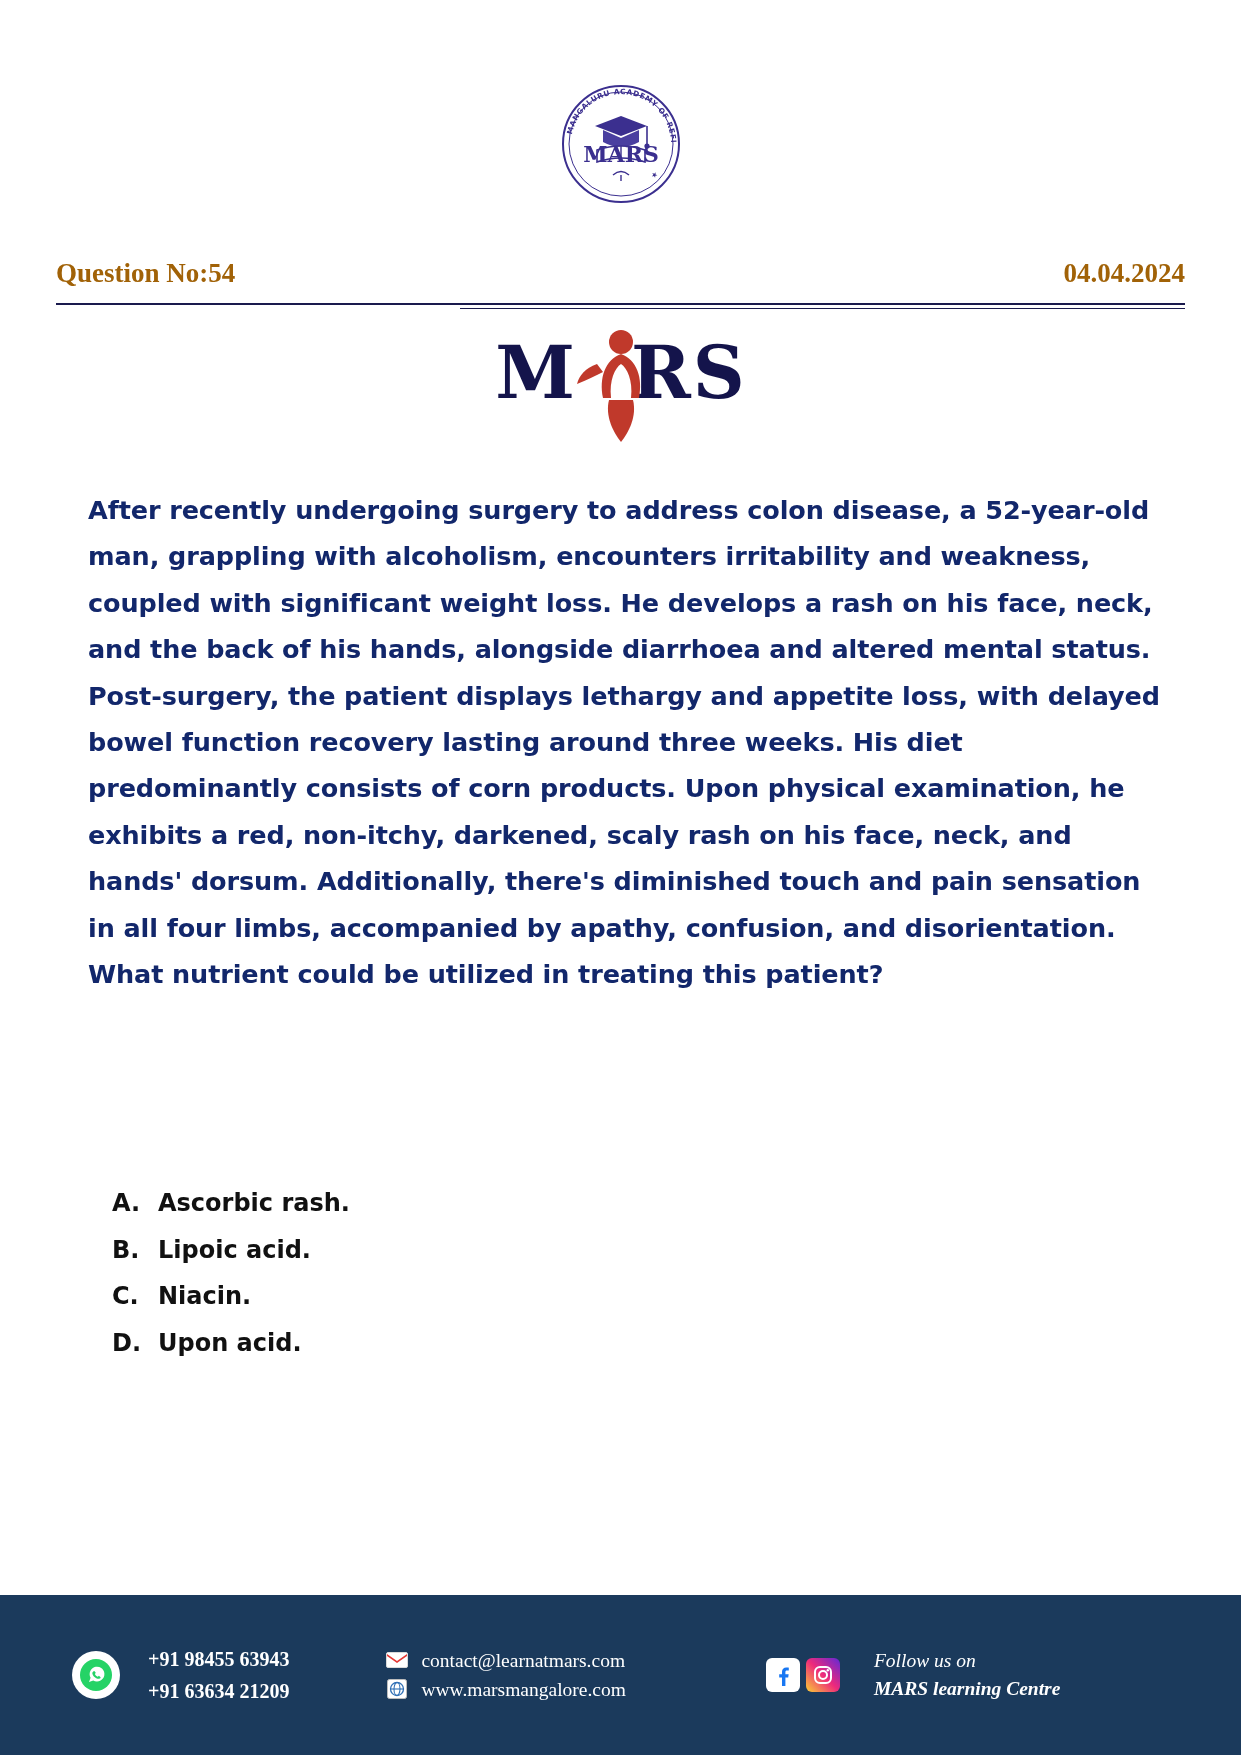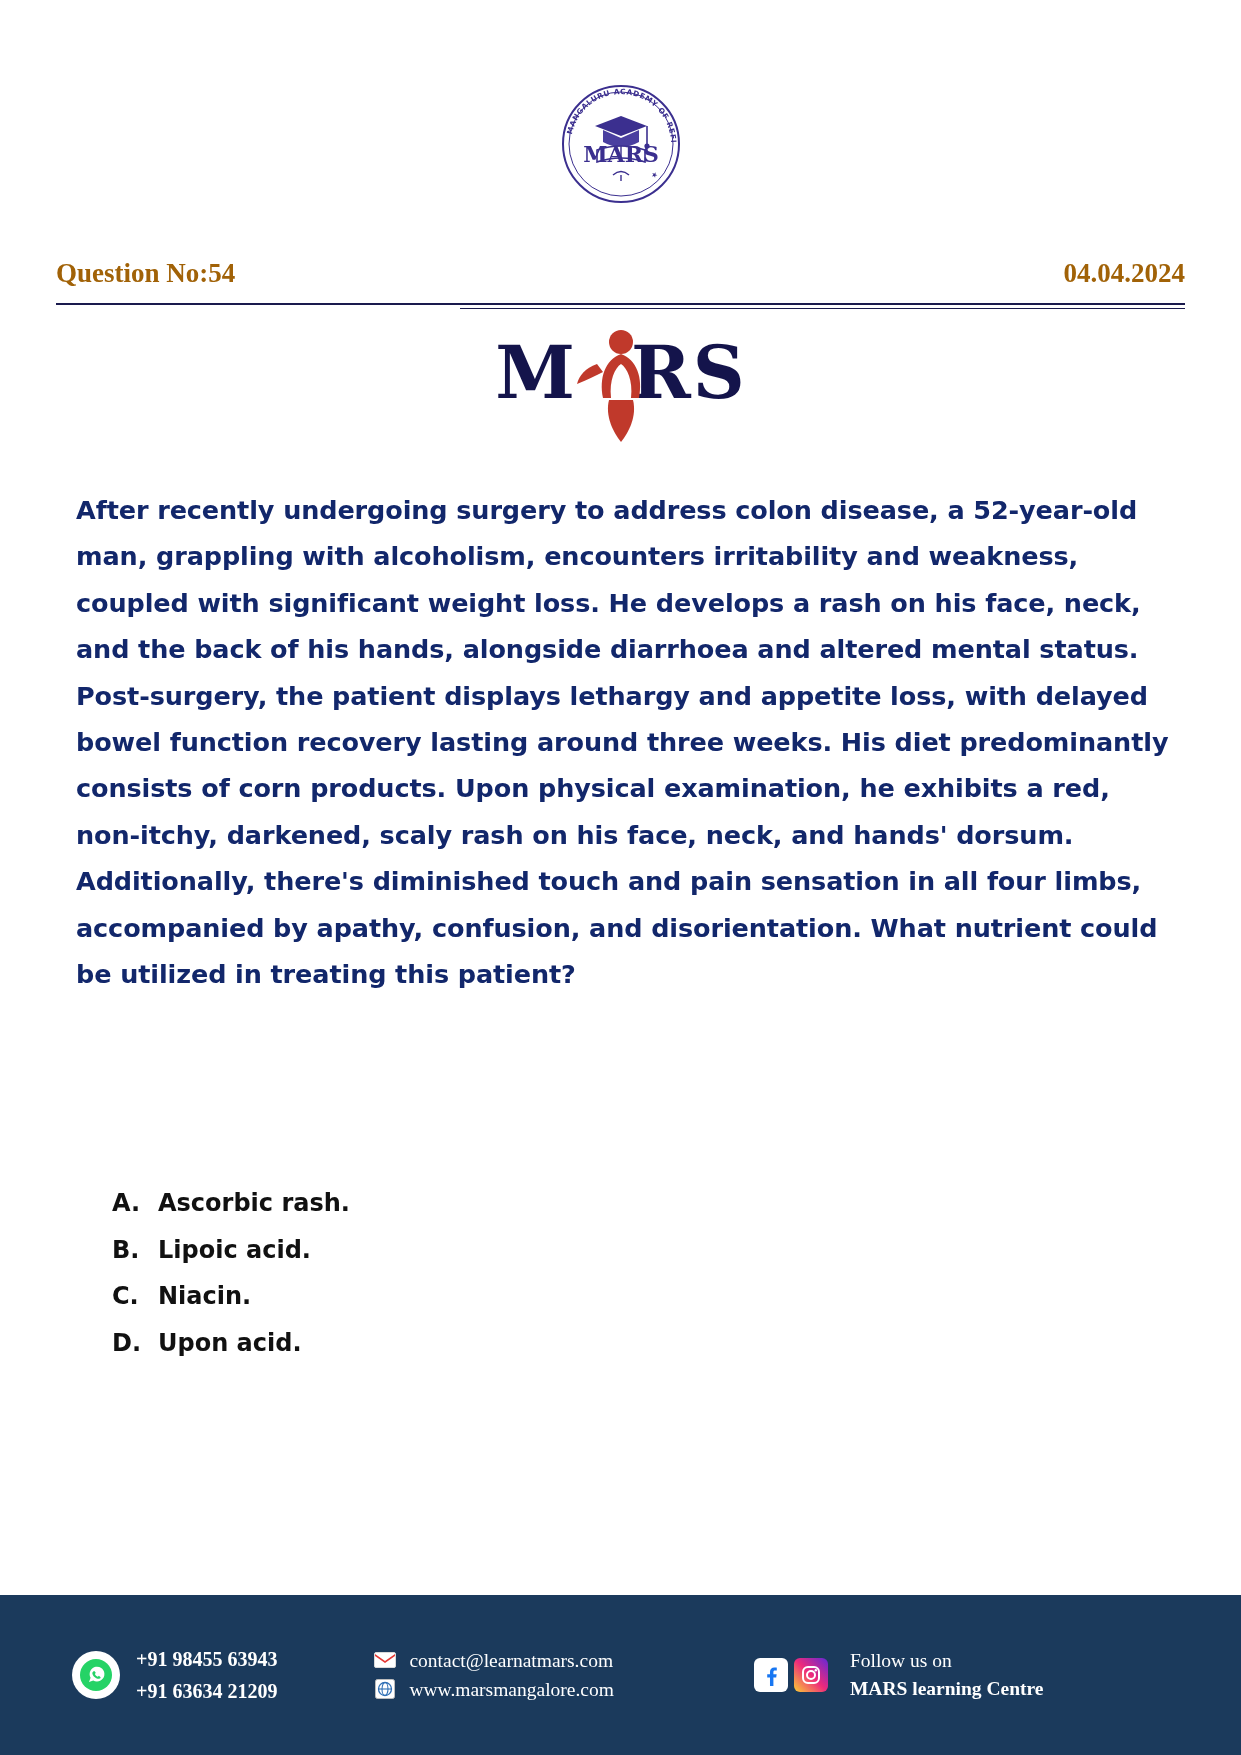--- a/index.html
+++ b/index.html
@@ -84,21 +84,21 @@
     left: 0;
     width: 100%;
     text-align: center;
   }
   .wordmark svg { display: block; margin: 0 auto; }
 
   
   .question {
     position: absolute;
     top: 487px;
-    left: 76px;
+    left: 88px;
     right: 68px;
     font-family: "DejaVu Sans", sans-serif;
     font-weight: bold;
     font-size: 25.5px;
     line-height: 1.82;
     color: #12276b;
     letter-spacing: -0.1px;
   }
 
   
@@ -132,24 +132,25 @@
     width: 1241px;
     height: 160px;
     background: #1b3a5c;
     display: flex;
     align-items: center;
   }
   .footer-col {
     display: flex;
     align-items: center;
     color: #ffffff;
+    gap: 12px;
   }
   .col-phone { margin-left: 72px; }
   .col-web   { margin-left: 96px; }
-  .col-social{ margin-left: 140px; }
+  .col-social{ margin-left: 140px; font-style: italic; }
 
   .wa-icon {
     width: 48px; height: 48px;
     border-radius: 50%;
     background: #ffffff;
     display: flex; align-items: center; justify-content: center;
     margin-right: 16px;
   }
   .wa-icon svg { display:block; }
 

